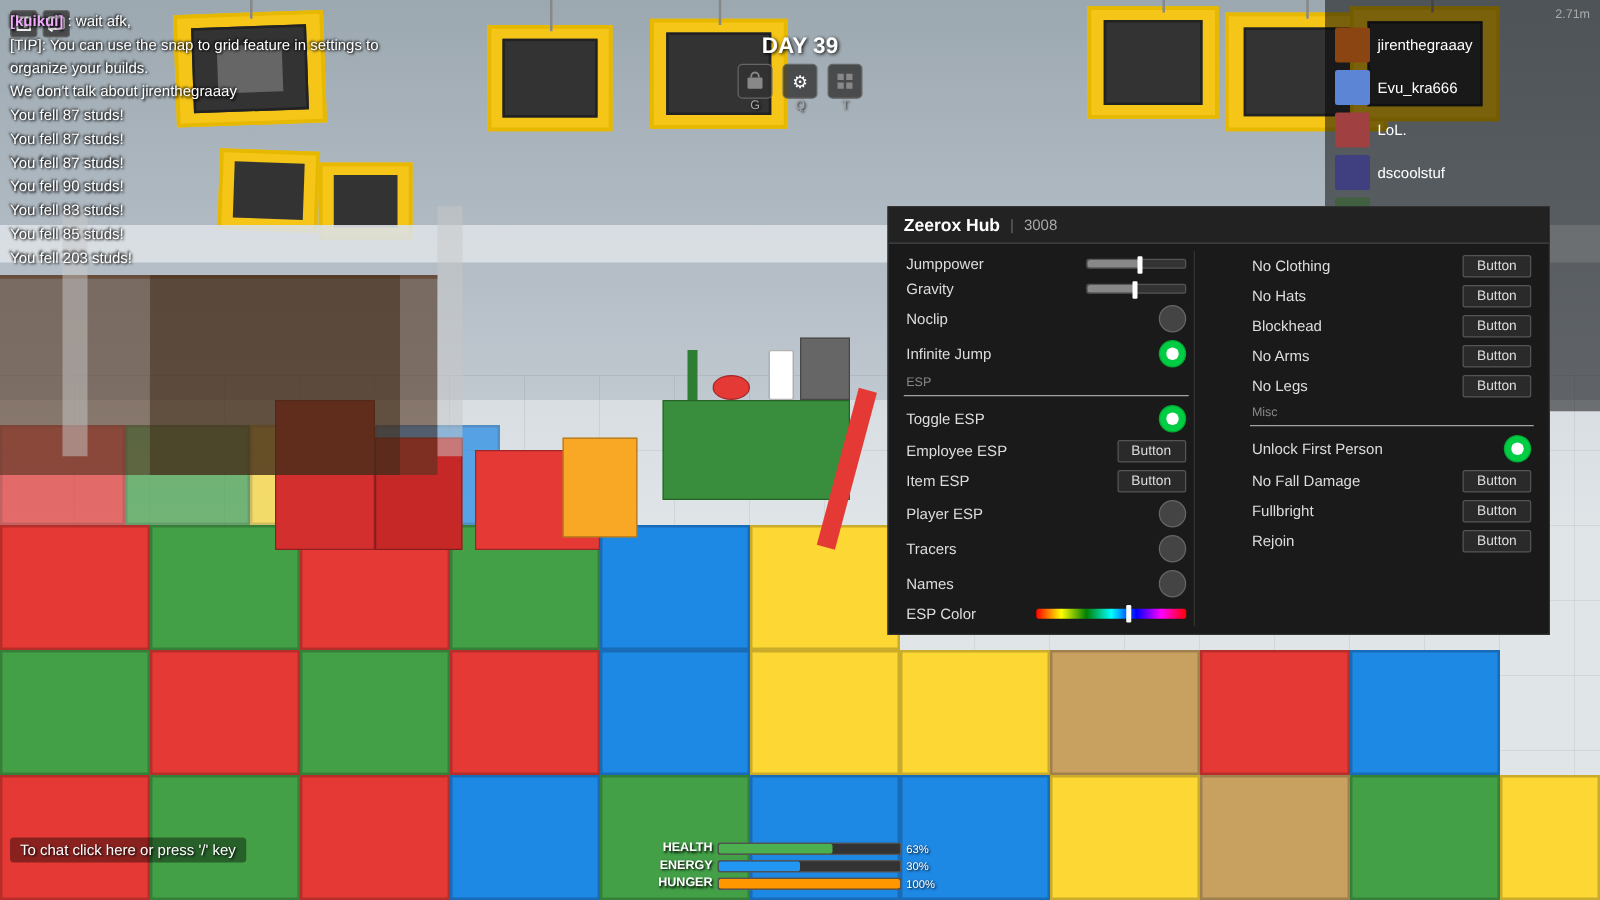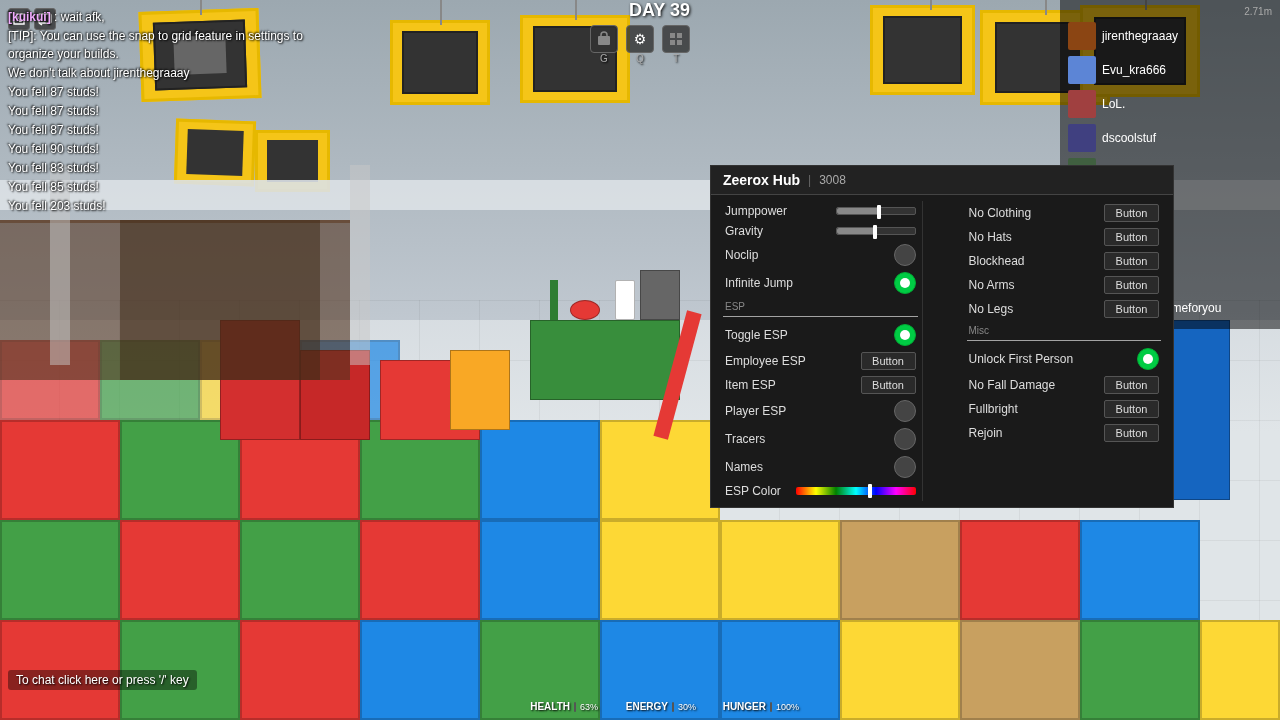--- a/index.html
+++ b/index.html
@@ -94,26 +94,26 @@
       background: rgba(0,0,0,0.4);
       padding: 3px 8px;
       border-radius: 3px;
       text-shadow: 1px 1px 2px black;
       z-index: 10;
     }
 
     
     #top-hud {
       position: absolute;
-      top: 0;
+      top: 26px;
       left: 50%;
       transform: translateX(-50%);
       display: flex;
       flex-direction: column;
-      align-items: flex-end;
+      align-items: center;
       z-index: 10;
     }
 
     #day-counter {
       color: white;
       font-size: 18px;
       font-weight: bold;
       text-shadow: 1px 1px 3px black;
       margin-bottom: 4px;
     }
@@ -145,21 +145,21 @@
       text-shadow: 1px 1px 2px black;
     }
 
     
     #bottom-hud {
       position: absolute;
       bottom: 8px;
       left: 50%;
       transform: translateX(-50%);
       display: flex;
-      flex-direction: row;
+      flex-direction: column;
       align-items: center;
       gap: 3px;
       z-index: 10;
       width: 240px;
     }
 
     .hud-bar-row {
       display: flex;
       align-items: center;
       gap: 4px;
@@ -226,21 +226,21 @@
       background: #666;
       border-radius: 2px;
       flex-shrink: 0;
     }
 
     
     #menu-panel {
       position: absolute;
       top: 165px;
       left: 710px;
-      width: 464px;
+      width: 530px;
       background: #1a1a1a;
       border: 1px solid #333;
       z-index: 20;
       color: white;
       font-size: 12px;
     }
 
     #menu-header {
       background: #222;
       padding: 6px 12px;

